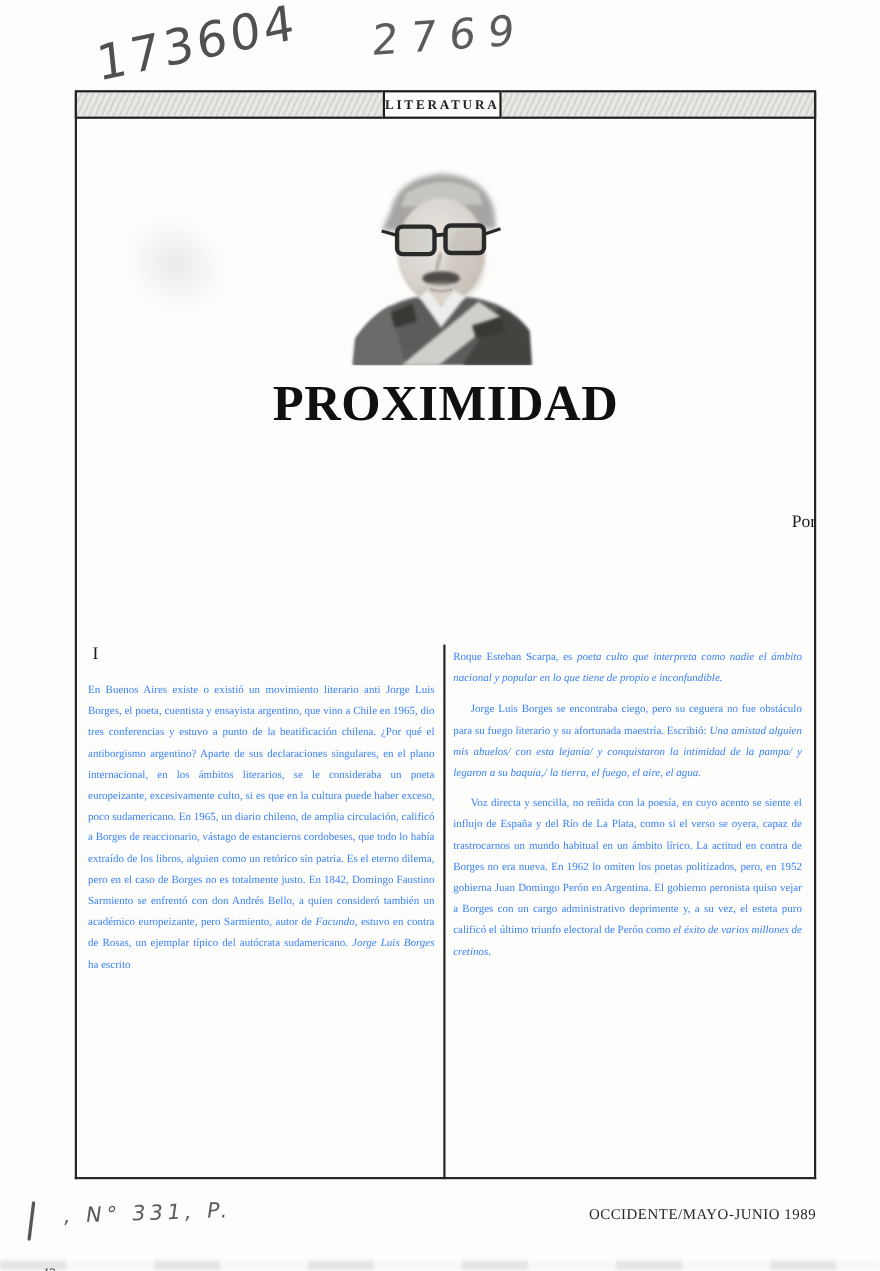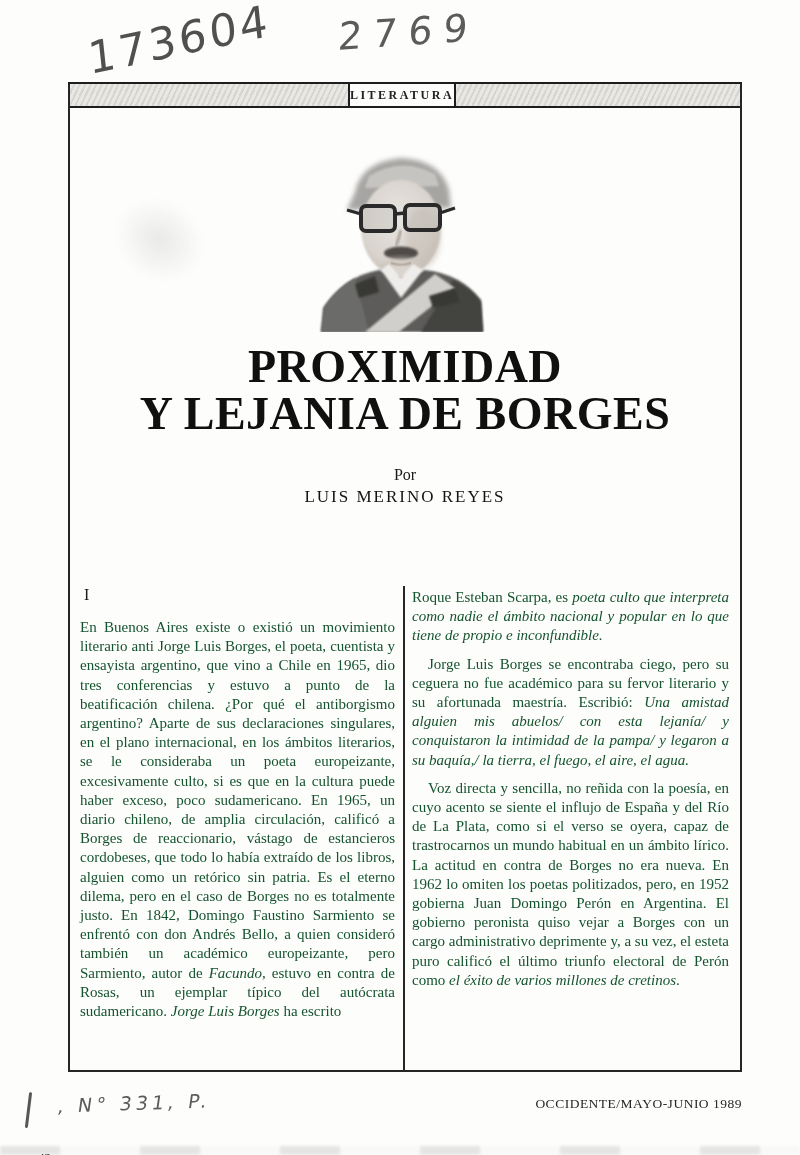--- a/index.html
+++ b/index.html
@@ -62,29 +62,29 @@
   
   .photo{left:303px;top:146px;width:196px;height:186px;}
   .photo svg{filter:blur(.4px) contrast(.96);}
 
   
   .title-block{left:68px;top:344px;width:674px;text-align:center;line-height:1.02;}
   .title-line{
     font-size:46px;font-weight:700;color:#101010;letter-spacing:.5px;
     font-family:"Liberation Serif", serif;
   }
-  .byline-block{left:68px;top:466px;width:674px;text-align:center;}
+  .byline-block{left:68px;top:466px;width:674px;text-align:right;}
   .byline-por{font-size:16px;color:#1a1a1a;}
   .byline-author{font-size:17px;letter-spacing:2px;color:#141414;margin-top:3px;}
 
   
   .section-numeral{left:84px;top:586px;font-size:16px;color:#1a1a1a;}
   .col{
-    font-size:15px;line-height:19.2px;text-align:justify;
-    color:#14532d;
+    font-size:10px;line-height:19.2px;text-align:justify;
+    color:#3b82f6;
   }
   .col-left{left:80px;top:618px;width:315px;}
   .col-right{left:412px;top:588px;width:317px;}
   .col p{margin:0 0 9px 0;}
   .col p.indent{text-indent:16px;}
   .col i{font-style:italic;}
 
   
   .pen-stroke{
     left:27px;top:1092px;width:2.5px;height:36px;background:#3a3a3a;
@@ -159,34 +159,32 @@
     <path d="M18,186 L22,160 Q34,142 52,132 L66,186 Z" fill="#6b6a67" filter="url(#soft)"></path>
     <path d="M78,124 L98,152 L120,124 L110,118 L98,132 L86,118 Z" fill="#f3f2ef" filter="url(#soft)"></path>
     <path d="M62,186 L132,128 L152,142 L96,186 Z" fill="#e9e8e4" opacity=".85" filter="url(#soft)"></path>
     <path d="M52,138 L72,130 L76,146 L56,152 Z" fill="#353432" filter="url(#soft)"></path>
     <path d="M126,150 L152,142 L156,156 L130,162 Z" fill="#353432" filter="url(#soft)"></path>
   </svg>
 </div>
 
 <div class="abs title-block">
   <div class="title-line">PROXIMIDAD</div>
-  <div class="title-line">Y LEJANIA DE BORGES</div>
 </div>
 
 <div class="abs byline-block">
   <div class="byline-por">Por</div>
-  <div class="byline-author">LUIS MERINO REYES</div>
 </div>
 
 <div class="abs section-numeral">I</div>
 <div class="abs col col-left" lang="es">
     <p><span>En Buenos Aires existe o existió un movimiento literario anti Jorge Luis Borges, el poeta, cuentista y ensayista argentino, que vino a Chile en 1965, dio tres conferencias y estuvo a punto de la beatificación chilena. ¿Por qué el antiborgismo argentino? Aparte de sus declaraciones singulares, en el plano internacional, en los ámbitos literarios, se le consideraba un poeta europeizante, excesivamente culto, si es que en la cultura puede haber exceso, poco sudamericano. En 1965, un diario chileno, de amplia circulación, calificó a Borges de reaccionario, vástago de estancieros cordobeses, que todo lo había extraído de los libros, alguien como un retórico sin patria. Es el eterno dilema, pero en el caso de Borges no es totalmente justo. En 1842, Domingo Faustino Sarmiento se enfrentó con don Andrés Bello, a quien consideró también un académico europeizante, pero Sarmiento, autor de </span><i>Facundo</i><span>, estuvo en contra de Rosas, un ejemplar típico del autócrata sudamericano. </span><i>Jorge Luis Borges</i><span> ha escrito</span></p>
   </div>
 <div class="abs col col-right" lang="es">
     <p><span>Roque Esteban Scarpa, es </span><i>poeta culto que interpreta como nadie el ámbito nacional y popular en lo que tiene de propio e inconfundible.</i></p>
-    <p class="indent"><span>Jorge Luis Borges se encontraba ciego, pero su ceguera no fue académico para su fervor literario y su afortunada maestría. Escribió: </span><i>Una amistad alguien mis abuelos/ con esta lejanía/ y conquistaron la intimidad de la pampa/ y legaron a su baquía,/ la tierra, el fuego, el aire, el agua.</i></p>
+    <p class="indent"><span>Jorge Luis Borges se encontraba ciego, pero su ceguera no fue obstáculo para su fuego literario y su afortunada maestría. Escribió: </span><i>Una amistad alguien mis abuelos/ con esta lejanía/ y conquistaron la intimidad de la pampa/ y legaron a su baquía,/ la tierra, el fuego, el aire, el agua.</i></p>
     <p class="indent"><span>Voz directa y sencilla, no reñida con la poesía, en cuyo acento se siente el influjo de España y del Río de La Plata, como si el verso se oyera, capaz de trastrocarnos un mundo habitual en un ámbito lírico. La actitud en contra de Borges no era nueva. En 1962 lo omiten los poetas politizados, pero, en 1952 gobierna Juan Domingo Perón en Argentina. El gobierno peronista quiso vejar a Borges con un cargo administrativo deprimente y, a su vez, el esteta puro calificó el último triunfo electoral de Perón como </span><i>el éxito de varios millones de cretinos</i><span>.</span></p>
   </div>
 
 <div class="abs pen-stroke"></div>
 <div class="abs footer-page-num">42</div>
 <div class="abs handwriting footer-note">, N° 331, P.</div>
 <div class="abs footer-issue">OCCIDENTE/MAYO-JUNIO 1989</div>
 
 </body></html>

